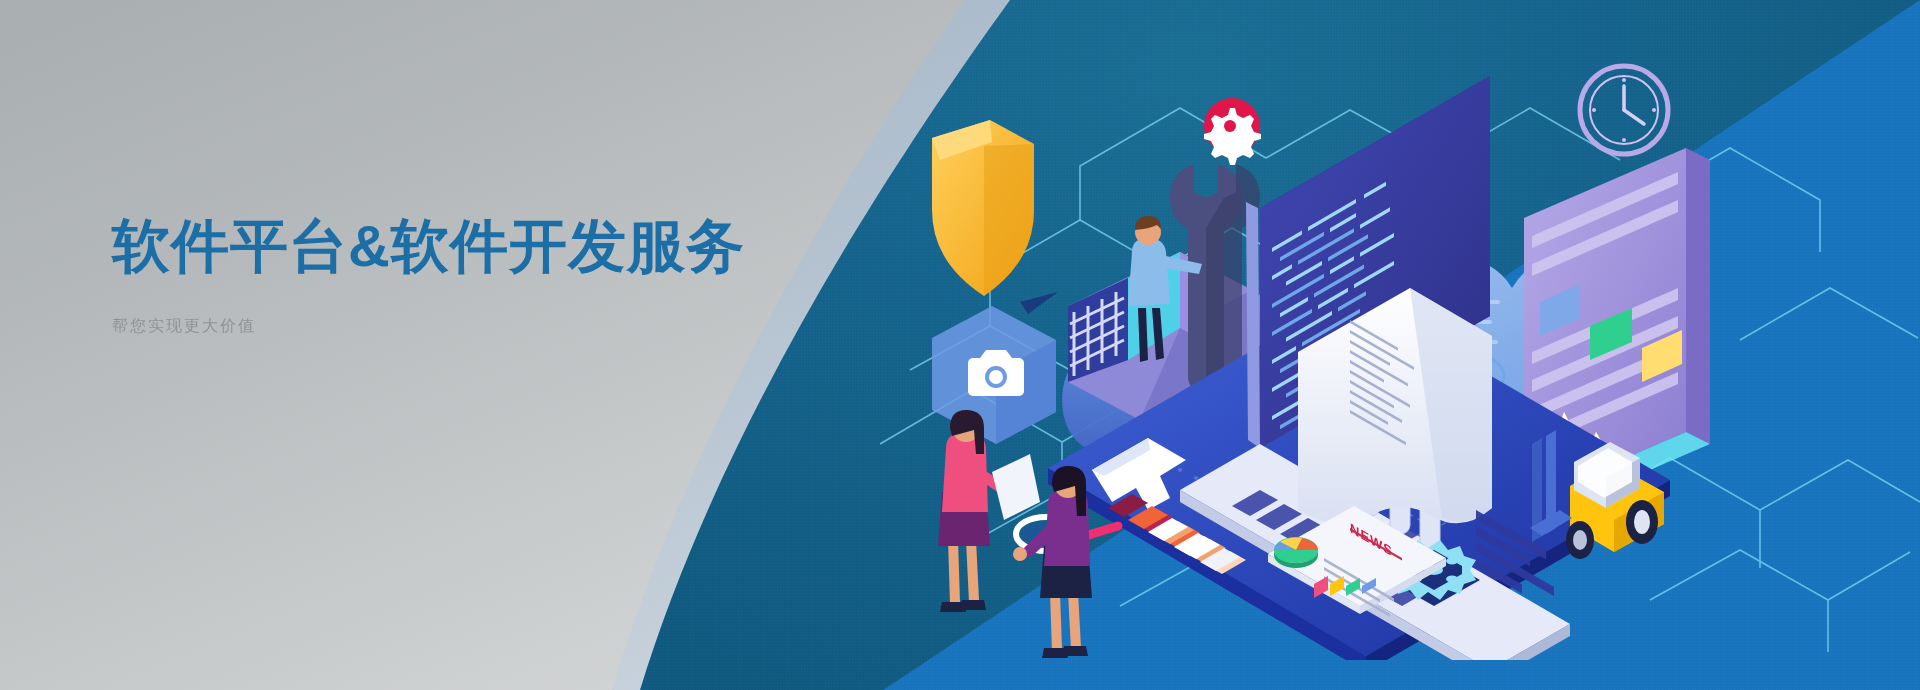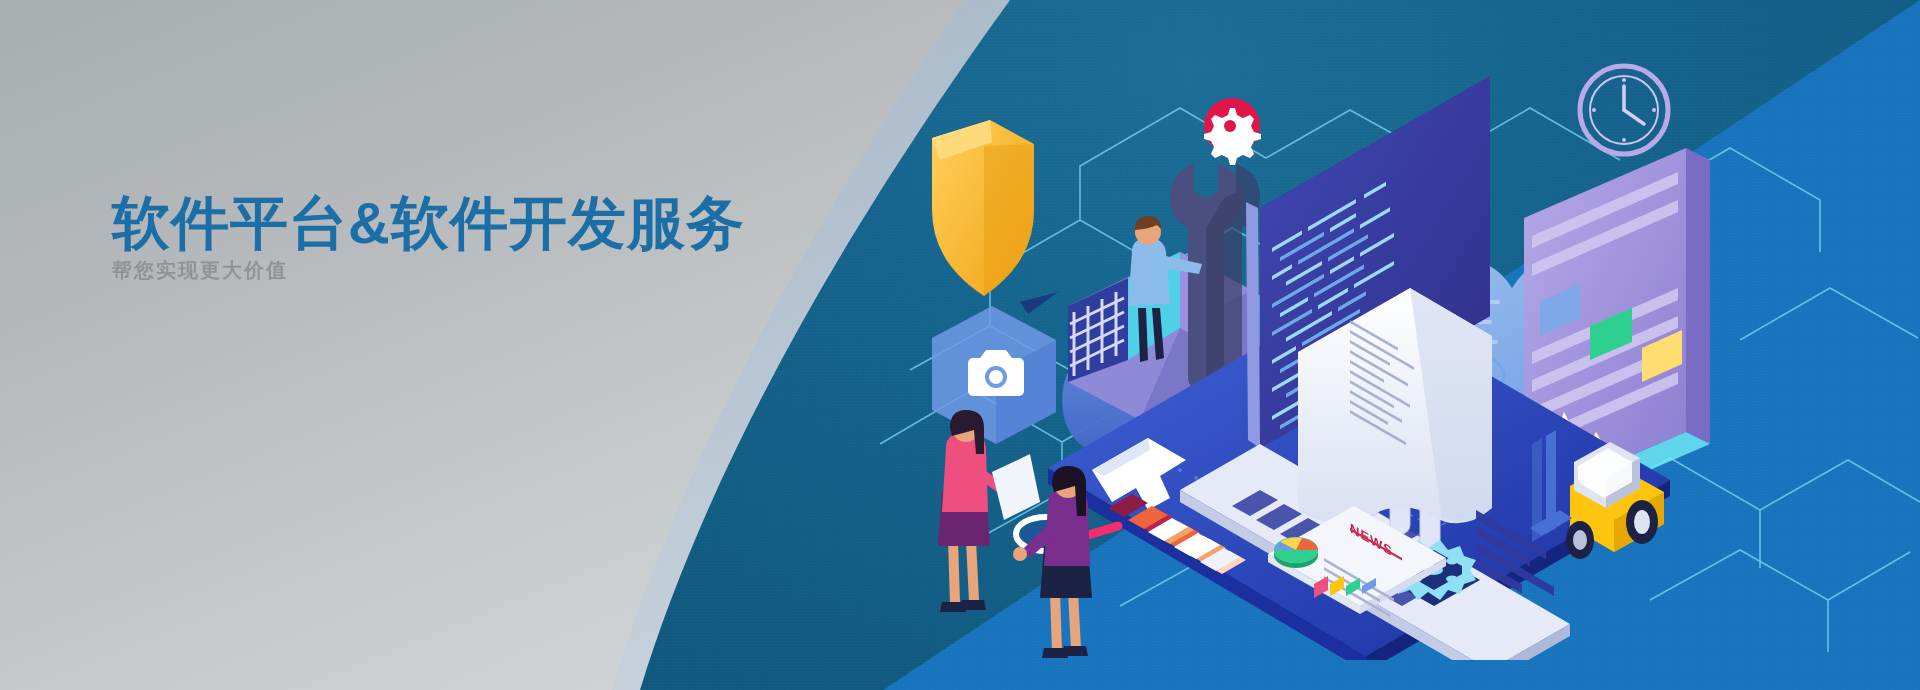--- a/index.html
+++ b/index.html
@@ -33,28 +33,29 @@
   
   #bg-grey {
     background:linear-gradient(158deg,#a9aeb1 0%, #b4b8ba 22%, #c6c9ca 48%, #d6d8d8 72%, #e1e1e1 100%);
   }
   #bg-grey-soft {
     background:linear-gradient(160deg,#9fb0c0 0%, #b4c2d0 40%, #c9d3dc 70%, #dde3e8 100%);
   }
 
   
   #text-block {
-    position:absolute; left:112px; top:189px; width:680px;
+    position:absolute; left:112px; top:212px; width:680px;
   }
   #title {
     font-size:58px; line-height:1.18; font-weight:700;
     color:#1b6fa6; letter-spacing:1px; white-space:nowrap;
   }
   #subtitle {
-    font-size:20px; font-weight:700; color:#8f9396; letter-spacing:2px;
+    margin-top:36px;
+    font-size:16px; font-weight:400; color:#8f9396; letter-spacing:2px;
   }
 
   
   #illustration { position:absolute; left:880px; top:40px; width:1040px; height:620px; }
   #illustration svg { display:block; width:100%; height:100%; }
 </style>
 </head>
 <body>
 
 <div id="banner">

